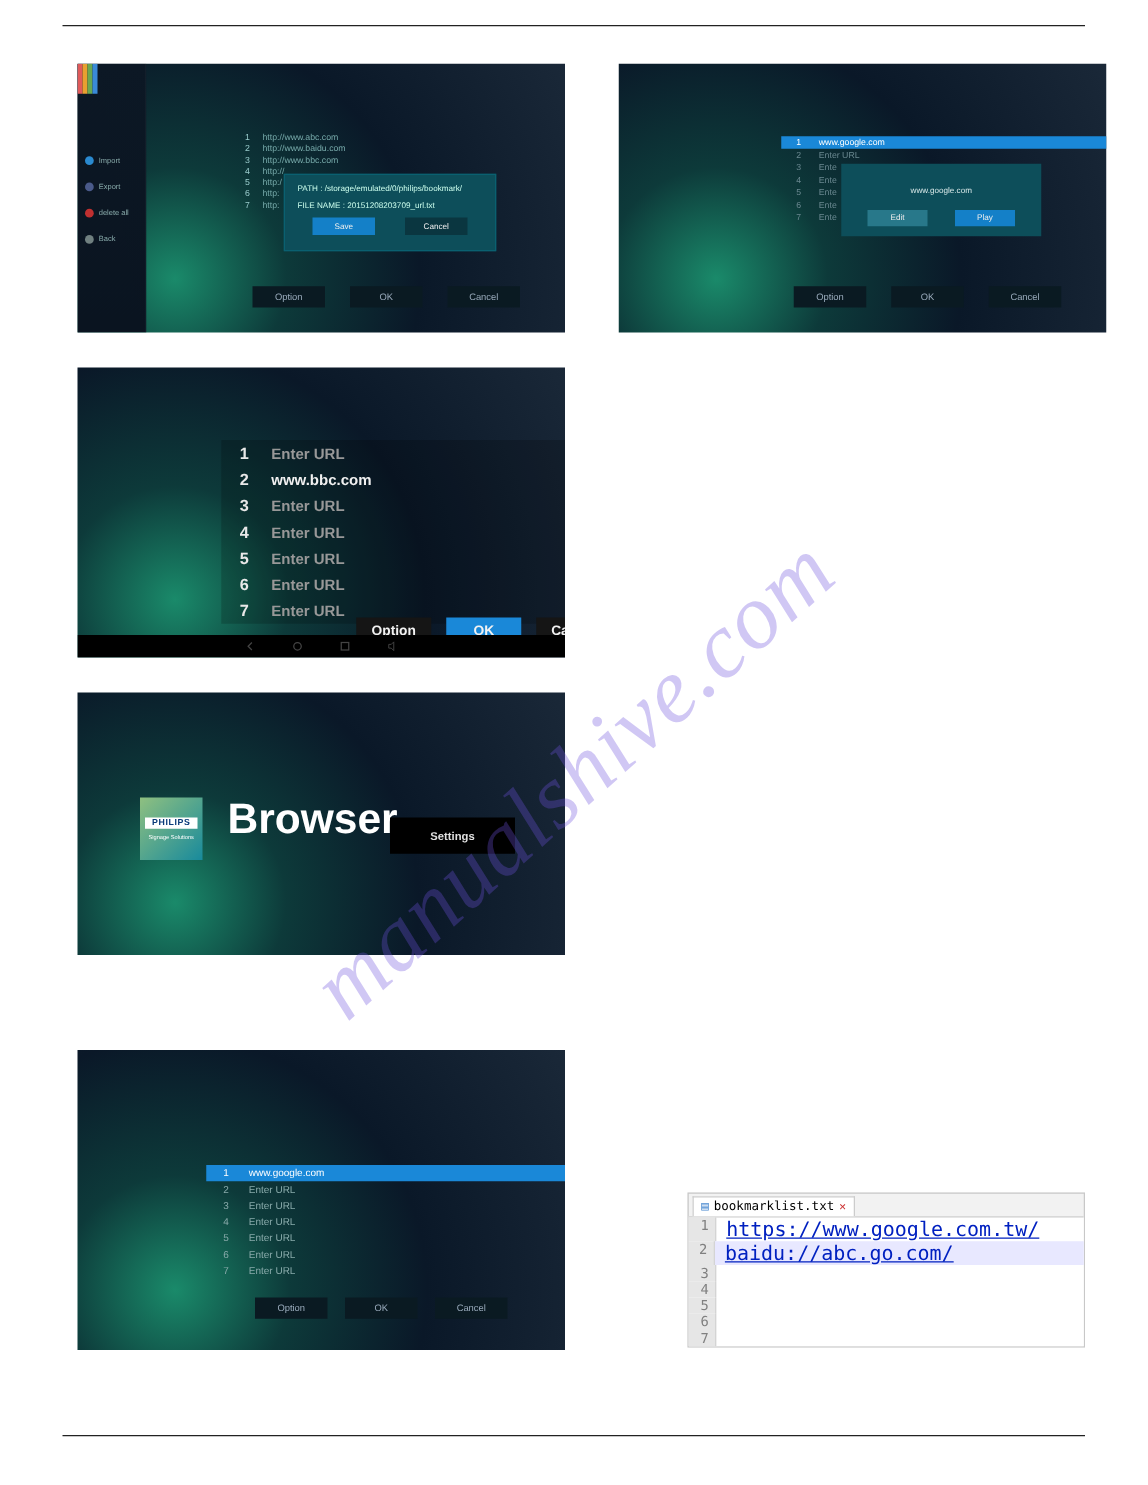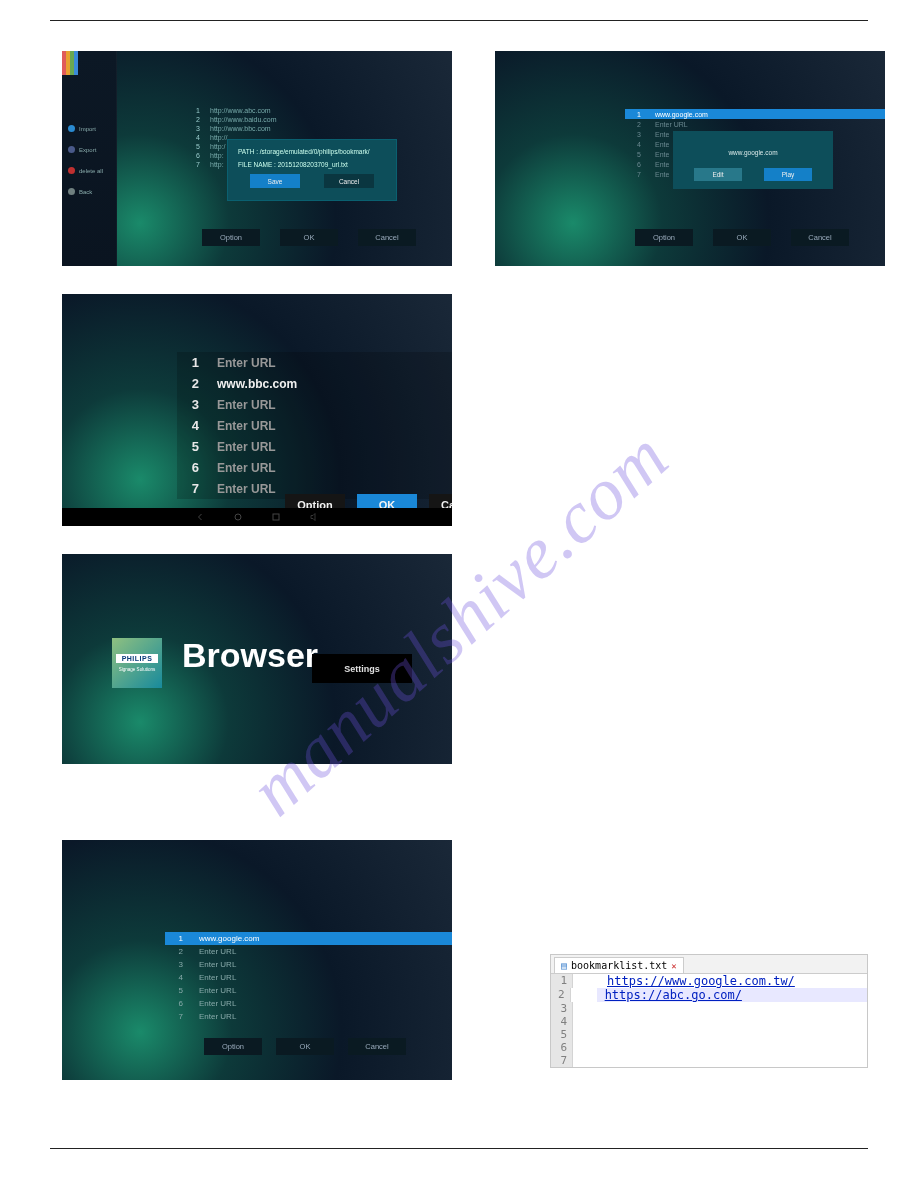--- a/index.html
+++ b/index.html
@@ -84,21 +84,21 @@
   .pbtn.edit { background:#28788a; }
   .pbtn.play { background:#1480c8; }
 
   
   .notepad { width:318px; border:1px solid #c8c8c8; background:#f2f2f2; font-family: monospace; }
   .np-tab { display:inline-flex; align-items:center; gap:4px; background:#fff; border:1px solid #ccc; border-bottom:none; padding:2px 6px; font-size:10px; margin:2px 0 0 3px; }
   .np-tab .xicon { font-size:9px; color:#cc3030; }
   .np-body { background:#fff; border-top:1px solid #ccc; }
   .np-row { display:flex; }
   .np-row .ln { width:22px; text-align:right; padding-right:5px; background:#e6e6e6; color:#808080; font-size:11px; border-right:1px solid #d4d4d4; font-family: monospace; }
-  .np-row .lc { padding-left:8px; font-size:12px; font-family: monospace; margin-left: 26px; }
+  .np-row .lc { padding-left:8px; font-size:16px; font-family: monospace; }
   .np-row .lc a { color:#0020c0; text-decoration:underline; }
   .np-row.hl .lc { background:#e8e8ff; width:100%; }
 
   
   .wm { position:absolute; left:50%; top:50%; transform:translate(-50%,-52%) rotate(-42deg);
     font-size:74px; color:rgba(110,80,220,0.32); font-style:italic; pointer-events:none;
     white-space:nowrap; letter-spacing:1px; font-family: Georgia, 'Times New Roman', serif; }
 </style>
 </head>
 <body>
@@ -343,21 +343,21 @@
           <span>bookmarklist.txt</span>
           <span class="xicon">✕</span>
         </div>
         <div class="np-body">
           <div class="np-row">
               <span class="ln">1</span>
               <span class="lc"><a>https://www.google.com.tw/</a></span>
             </div>
           <div class="np-row hl">
               <span class="ln">2</span>
-              <span class="lc"><a>https://abc.go.com/</a></span>
+              <span class="lc"><a>baidu://abc.go.com/</a></span>
             </div>
           <div class="np-row">
               <span class="ln">3</span>
               <span class="lc"></span>
             </div>
           <div class="np-row">
               <span class="ln">4</span>
               <span class="lc"></span>
             </div>
           <div class="np-row">

